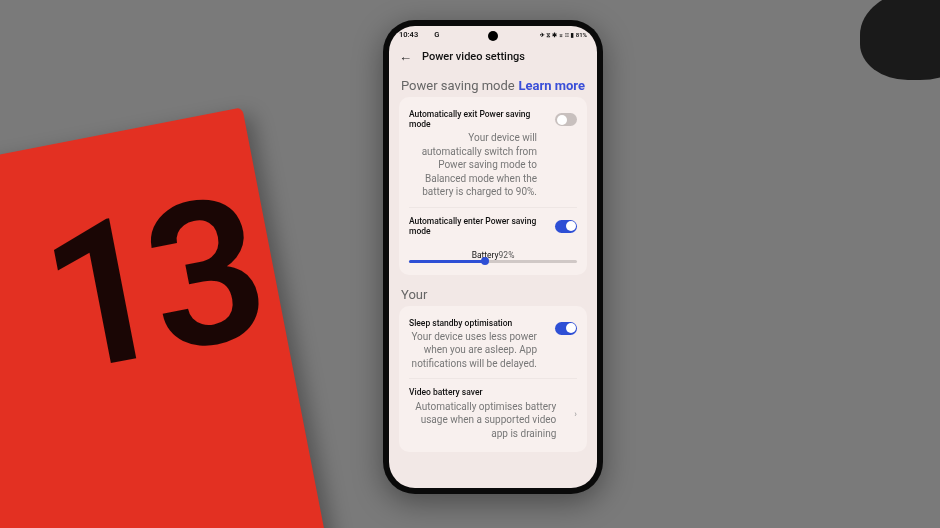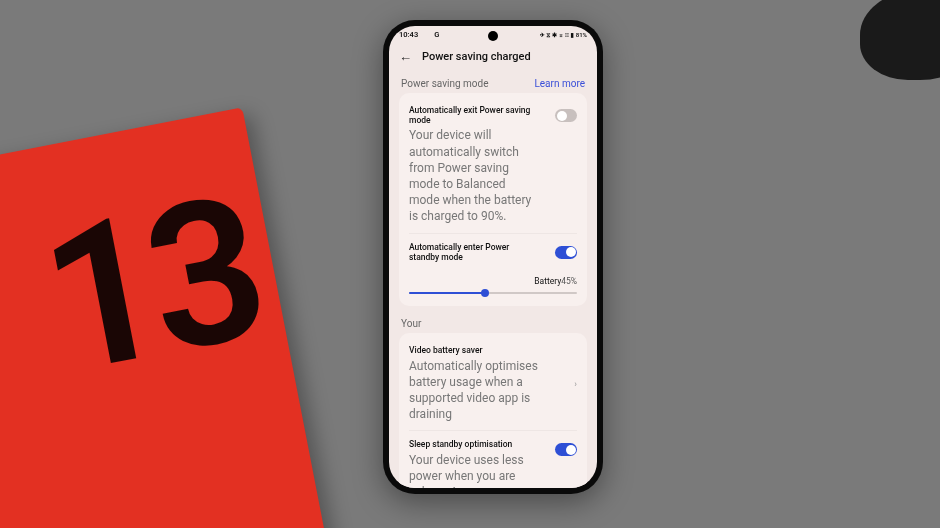--- a/index.html
+++ b/index.html
@@ -109,25 +109,25 @@
     font-weight: 500;
     color: #111;
   }
 
   
   .content { padding: 0 10px; }
   .section-header {
     display: flex;
     justify-content: space-between;
     align-items: flex-start;
-    font-size: 10px;
+    font-size: 13px;
     color: #666;
     padding: 4px 2px;
   }
-  .learn-more { color: #3a4fd8; font-weight: 400; }
+  .learn-more { color: #3a4fd8; font-weight: 700; }
 
   .card {
     background: #f8f0ee;
     border-radius: 10px;
     padding: 8px 10px;
     margin-bottom: 8px;
   }
   .setting-row {
     display: flex;
     align-items: flex-start;
@@ -137,23 +137,24 @@
   .setting-row + .setting-row { border-top: 0.5px solid rgba(0,0,0,0.04); padding-top: 8px; margin-top: 4px; }
   .setting-text { flex: 1; }
   .setting-title {
     font-size: 8.5px;
     font-weight: 500;
     color: #111;
     margin-bottom: 2px;
     line-height: 1.2;
   }
   .setting-desc {
-    font-size: 12px;
+    font-size: 10px;
     color: #777;
     line-height: 1.35;
+    text-align: right;
   }
 
   
   .toggle {
     width: 22px;
     height: 13px;
     border-radius: 7px;
     position: relative;
     flex-shrink: 0;
     margin-top: 4px;
@@ -168,24 +169,24 @@
     border-radius: 50%;
     top: 1.5px;
   }
   .toggle.off .toggle-knob { left: 1.5px; }
   .toggle.on .toggle-knob { right: 1.5px; }
 
   
   .slider-row { padding: 8px 0 4px; }
   .slider-header {
     display: flex;
-    justify-content: flex-end;
+    justify-content: center;
     font-size: 8.5px;
     color: #111;
-    margin-bottom: 6px;
+    margin-bottom: 0;
   }
   .slider-header .val { color: #555; }
   .slider-track {
     height: 2.5px;
     background: #d0c8c6;
     border-radius: 2px;
     position: relative;
   }
   .slider-fill {
     height: 100%;
@@ -228,21 +229,21 @@
         <span>G</span>
       </div>
       <div class="status-right">
         <span>✈ ⧖ ✱ ⌅ ⁝⁝ ▮</span>
         <span>81%</span>
       </div>
     </div>
 
     <div class="header">
       <span class="back-arrow">←</span>
-      <span class="header-title">Power saving charged</span>
+      <span class="header-title">Power video settings</span>
     </div>
 
     <div class="content">
       <div class="section-header">
         <span>Power saving mode</span>
         <span class="learn-more">Learn more</span>
       </div>
 
       <div class="card">
         <div class="setting-row">
@@ -250,58 +251,58 @@
             <div class="setting-title">Automatically exit Power saving mode</div>
             <div class="setting-desc">Your device will automatically switch from Power saving mode to Balanced mode when the battery is charged to 90%.</div>
           </div>
           <div class="toggle off">
               <div class="toggle-knob"></div>
             </div>
         </div>
 
         <div class="setting-row">
           <div class="setting-text">
-            <div class="setting-title">Automatically enter Power standby mode</div>
+            <div class="setting-title">Automatically enter Power saving mode</div>
           </div>
           <div class="toggle on">
               <div class="toggle-knob"></div>
             </div>
         </div>
 
         <div class="slider-row">
           <div class="slider-header">
             <span>Battery</span>
-            <span class="val">45%</span>
+            <span class="val">92%</span>
           </div>
           <div class="slider-track">
             <div class="slider-fill"></div>
             <div class="slider-thumb"></div>
           </div>
         </div>
       </div>
 
       <div class="section-header">
         <span>Your</span>
       </div>
 
       <div class="card">
+        <div class="setting-row">
+          <div class="setting-text">
+            <div class="setting-title">Sleep standby optimisation</div>
+            <div class="setting-desc">Your device uses less power when you are asleep. App notifications will be delayed.</div>
+          </div>
+          <div class="toggle on">
+              <div class="toggle-knob"></div>
+            </div>
+        </div>
+
         <div class="setting-row">
           <div class="setting-text">
             <div class="setting-title">Video battery saver</div>
             <div class="setting-desc">Automatically optimises battery usage when a supported video app is draining</div>
           </div>
           <span class="chevron">›</span>
         </div>
-
-        <div class="setting-row">
-          <div class="setting-text">
-            <div class="setting-title">Sleep standby optimisation</div>
-            <div class="setting-desc">Your device uses less power when you are asleep. App notifications will be delayed.</div>
-          </div>
-          <div class="toggle on">
-              <div class="toggle-knob"></div>
-            </div>
-        </div>
       </div>
     </div>
 
   </div>
 </div>
 
 </body></html>

